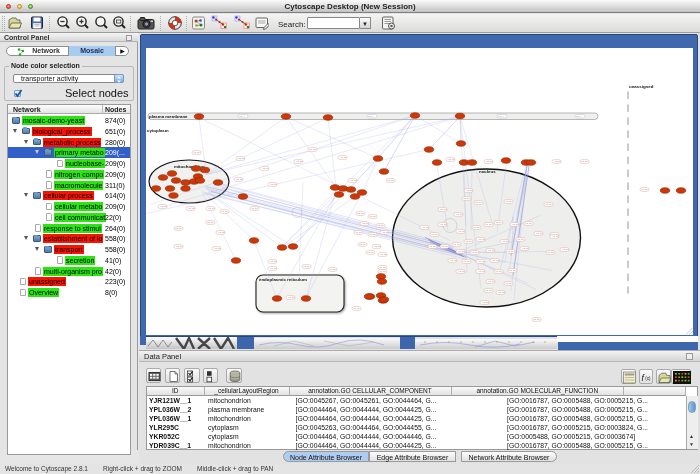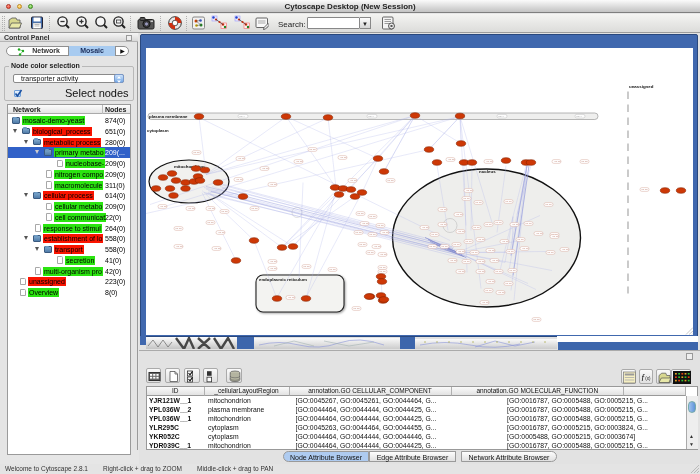--- a/index.html
+++ b/index.html
@@ -658,20 +658,21 @@
           <circle cx="106" cy="3" r="0.7" fill="#aa4"></circle>
           <circle cx="118" cy="3" r="0.7" fill="#aa4"></circle>
           <circle cx="130" cy="3" r="0.7" fill="#aa4"></circle>
         </svg>
 <div class="abs" style="left:418px;top:0px;width:141px;height:6px;background:#fff;"></div>
 <div class="abs" style="left:419px;top:6px;width:140px;height:7.5px;background:#3d66ac;"></div>
       </div>
   </div>
 
   <div id="dpanel" class="abs">
+    <div id="dphead" class="abs">Data Panel</div>
     <div class="abs" style="left:7px;top:17px;width:15px;height:15px;background:linear-gradient(#fafafa,#e0e0e0);border:1px solid #aaa;border-radius:2px;">
         <svg width="13" height="13" viewBox="0 0 13 13" style="position:absolute;left:1px;top:1px">
           <rect x="1" y="2.5" width="11" height="8" fill="#666" stroke="#333"></rect>
           <rect x="2.0" y="4.0" width="2.2" height="1.8" fill="#fff"></rect>
           <rect x="2.0" y="6.8" width="2.2" height="1.8" fill="#fff"></rect>
           <rect x="5.2" y="4.0" width="2.2" height="1.8" fill="#fff"></rect>
           <rect x="5.2" y="6.8" width="2.2" height="1.8" fill="#fff"></rect>
           <rect x="8.4" y="4.0" width="2.2" height="1.8" fill="#fff"></rect>
           <rect x="8.4" y="6.8" width="2.2" height="1.8" fill="#fff"></rect>
         </svg>

